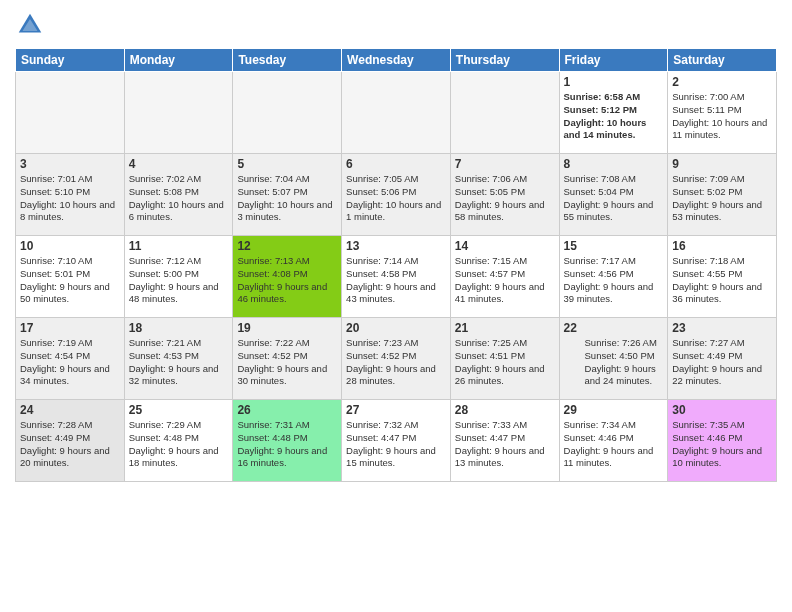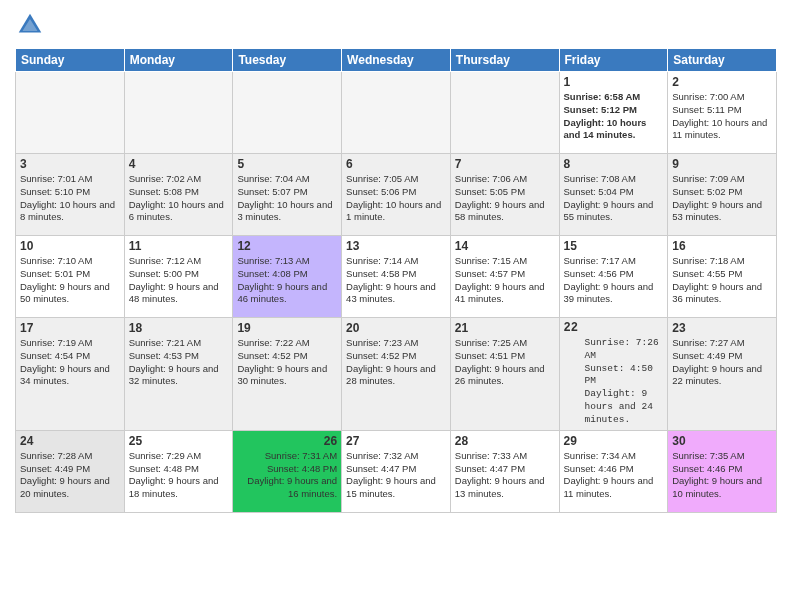--- a/index.html
+++ b/index.html
@@ -203,21 +203,21 @@
             <div class="day-info" style="white-space: pre-line;">Sunrise: 7:10 AM
 Sunset: 5:01 PM
 Daylight: 9 hours and 50 minutes.</div>
           </td>
           <td style="background: rgb(255, 255, 255);">
             <span class="day-num">11</span>
             <div class="day-info" style="white-space: pre-line;">Sunrise: 7:12 AM
 Sunset: 5:00 PM
 Daylight: 9 hours and 48 minutes.</div>
           </td>
-          <td style="background: #c4b5fd;">
+          <td style="background: #84cc16;">
             <span class="day-num">12</span>
             <div class="day-info" style="white-space: pre-line;">Sunrise: 7:13 AM
 Sunset: 4:08 PM
 Daylight: 9 hours and 46 minutes.</div>
           </td>
           <td style="background: rgb(255, 255, 255);">
             <span class="day-num">13</span>
             <div class="day-info" style="white-space: pre-line;">Sunrise: 7:14 AM
 Sunset: 4:58 PM
 Daylight: 9 hours and 43 minutes.</div>
@@ -265,21 +265,21 @@
             <div class="day-info" style="white-space: pre-line;">Sunrise: 7:23 AM
 Sunset: 4:52 PM
 Daylight: 9 hours and 28 minutes.</div>
           </td>
           <td style="background: rgb(239, 239, 239);">
             <span class="day-num">21</span>
             <div class="day-info" style="white-space: pre-line;">Sunrise: 7:25 AM
 Sunset: 4:51 PM
 Daylight: 9 hours and 26 minutes.</div>
           </td>
-          <td style="background: rgb(239, 239, 239); font-family: Liberation Mono, monospace;">
+          <td style="background: rgb(239, 239, 239);">
             <span class="day-num">22</span>
             <div class="day-info" style="white-space: pre-line; margin-left: 21px;">Sunrise: 7:26 AM
 Sunset: 4:50 PM
 Daylight: 9 hours and 24 minutes.</div>
           </td>
           <td style="background: rgb(239, 239, 239); margin-top: 7px;">
             <span class="day-num">23</span>
             <div class="day-info" style="white-space: pre-line;">Sunrise: 7:27 AM
 Sunset: 4:49 PM
 Daylight: 9 hours and 22 minutes.</div>
@@ -291,21 +291,21 @@
             <div class="day-info" style="white-space: pre-line;">Sunrise: 7:28 AM
 Sunset: 4:49 PM
 Daylight: 9 hours and 20 minutes.</div>
           </td>
           <td style="background: rgb(255, 255, 255); margin-top: 6px;">
             <span class="day-num">25</span>
             <div class="day-info" style="white-space: pre-line;">Sunrise: 7:29 AM
 Sunset: 4:48 PM
 Daylight: 9 hours and 18 minutes.</div>
           </td>
-          <td style="background: #22c55e; text-align: right;">
+          <td style="background: #86efac;">
             <span class="day-num">26</span>
             <div class="day-info" style="white-space: pre-line;">Sunrise: 7:31 AM
 Sunset: 4:48 PM
 Daylight: 9 hours and 16 minutes.</div>
           </td>
           <td style="background: rgb(255, 255, 255);">
             <span class="day-num">27</span>
             <div class="day-info" style="white-space: pre-line;">Sunrise: 7:32 AM
 Sunset: 4:47 PM
 Daylight: 9 hours and 15 minutes.</div>

